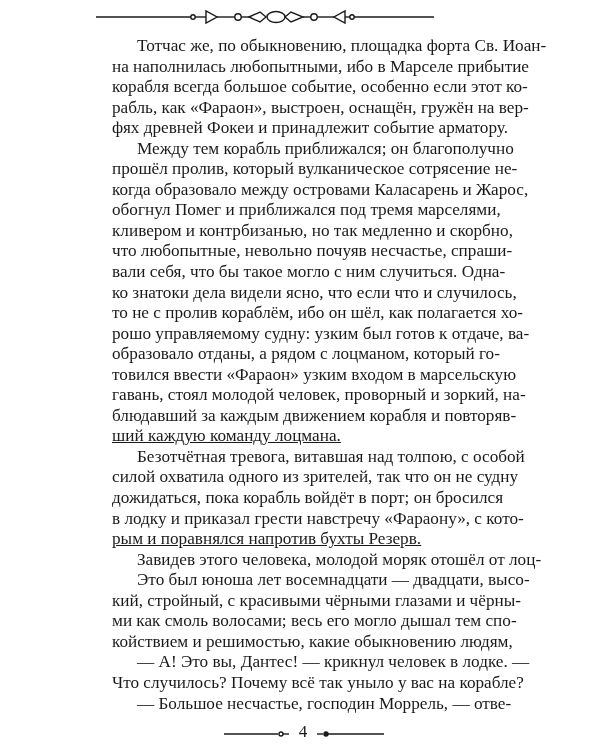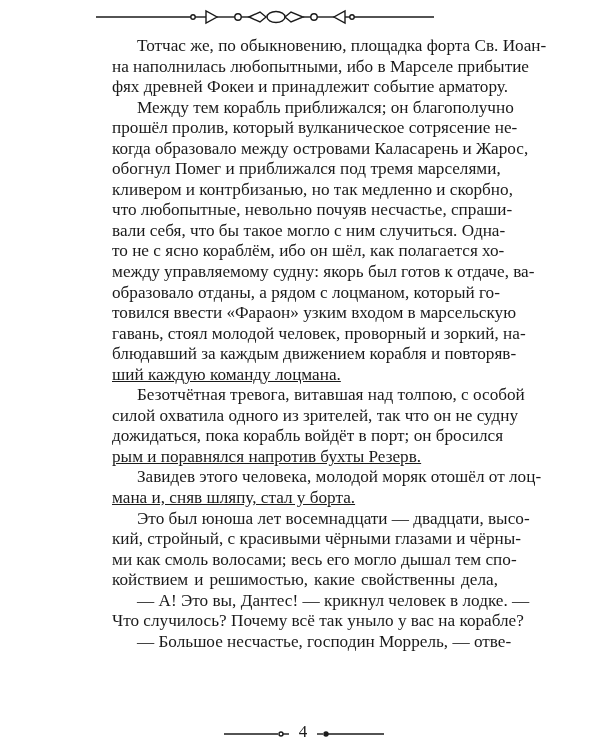--- a/index.html
+++ b/index.html
@@ -51,49 +51,52 @@
         <circle cx="256" cy="9" r="2.2" fill="#fff"></circle>
         <line x1="258" y1="9" x2="338" y2="9"></line>
       </g>
     </svg>
   </div>
 
   <div class="text-block">
 
     <span class="line first">Тотчас же, по обыкновению, площадка форта Св. Иоан-</span>
     <span class="line">на наполнилась любопытными, ибо в Марселе прибытие</span>
+    <span class="line">корабля всегда большое событие, особенно если этот ко-</span>
+    <span class="line">рабль, как «Фараон», выстроен, оснащён, гружён на вер-</span>
     <span class="line">фях древней Фокеи и принадлежит событие арматору.</span>
 
     <span class="line first">Между тем корабль приближался; он благополучно</span>
     <span class="line">прошёл пролив, который вулканическое сотрясение не-</span>
     <span class="line">когда образовало между островами Каласарень и Жарос,</span>
     <span class="line">обогнул Помег и приближался под тремя марселями,</span>
     <span class="line">кливером и контрбизанью, но так медленно и скорбно,</span>
     <span class="line">что любопытные, невольно почуяв несчастье, спраши-</span>
     <span class="line">вали себя, что бы такое могло с ним случиться. Одна-</span>
-    <span class="line">то не с ясно кораблём, ибо он шёл, как полагается хо-</span>
-    <span class="line">между управляемому судну: якорь был готов к отдаче, ва-</span>
+    <span class="line">ко знатоки дела видели ясно, что если что и случилось,</span>
+    <span class="line">то не с пролив кораблём, ибо он шёл, как полагается хо-</span>
+    <span class="line">рошо управляемому судну: узким был готов к отдаче, ва-</span>
     <span class="line">образовало отданы, а рядом с лоцманом, который го-</span>
     <span class="line">товился ввести «Фараон» узким входом в марсельскую</span>
     <span class="line">гавань, стоял молодой человек, проворный и зоркий, на-</span>
     <span class="line">блюдавший за каждым движением корабля и повторяв-</span>
     <span class="line last">ший каждую команду лоцмана.</span>
 
     <span class="line first">Безотчётная тревога, витавшая над толпою, с особой</span>
     <span class="line">силой охватила одного из зрителей, так что он не судну</span>
     <span class="line">дожидаться, пока корабль войдёт в порт; он бросился</span>
+    <span class="line">в лодку и приказал грести навстречу «Фараону», с кото-</span>
     <span class="line last">рым и поравнялся напротив бухты Резерв.</span>
 
     <span class="line first">Завидев этого человека, молодой моряк отошёл от лоц-</span>
-    <span class="line last">мана и, сняв шляпу, стал у борта.</span>
 
     <span class="line first">Это был юноша лет восемнадцати — двадцати, высо-</span>
     <span class="line">кий, стройный, с красивыми чёрными глазами и чёрны-</span>
     <span class="line">ми как смоль волосами; весь его могло дышал тем спо-</span>
-    <span class="line">койствием и решимостью, какие свойственны дела,</span>
+    <span class="line">койствием и решимостью, какие обыкновению людям,</span>
 
     <span class="line first">— А! Это вы, Дантес! — крикнул человек в лодке. —</span>
     <span class="line">Что случилось? Почему всё так уныло у вас на корабле?</span>
 
     <span class="line first">— Большое несчастье, господин Моррель, — отве-</span>
 
   </div>
 
   <div class="footer">
     <svg width="600" height="24" viewBox="0 0 600 24">

